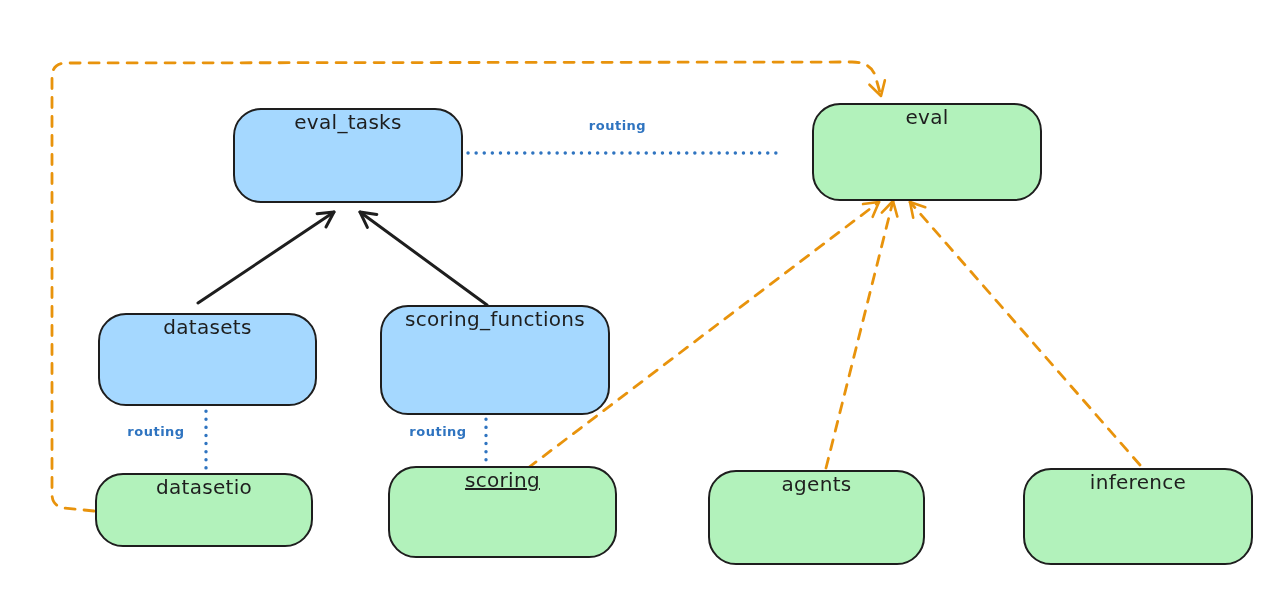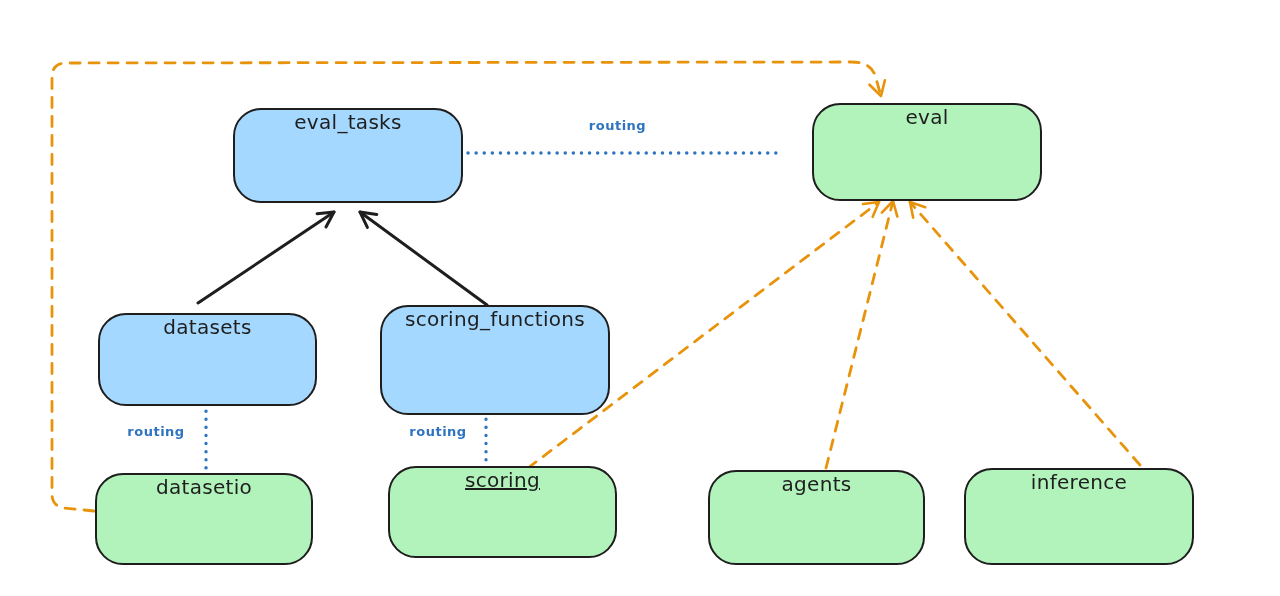--- a/index.html
+++ b/index.html
@@ -92,33 +92,33 @@
   </div>
 
   <div class="node blue" style="left:98px; top:305px; width:219px; height:93px;margin-top:8px;">
     <span>datasets</span>
   </div>
 
   <div class="node blue" style="left:380px; top:305px; width:230px; height:110px;">
     <span>scoring_functions</span>
   </div>
 
-  <div class="node green" style="left:95px; top:473px; width:218px; height:92px;">
+  <div class="node green" style="left:95px; top:473px; width:218px; height:74px;">
     <span>datasetio</span>
   </div>
 
   <div class="node green" style="left:388px; top:466px; width:229px; height:92px;text-decoration:underline;">
     <span>scoring</span>
   </div>
 
   <div class="node green" style="left:708px; top:470px; width:217px; height:95px;">
     <span>agents</span>
   </div>
 
-  <div class="node green" style="left:964px; top:468px; width:230px; height:97px;">
+  <div class="node green" style="left:1023px; top:468px; width:230px; height:97px;">
     <span>inference</span>
   </div>
 
   <div class="edge-label" style="left:560px; top:118px; width:115px;">routing</div>
   <div class="edge-label" style="left:110px; top:424px; width:92px;">routing</div>
   <div class="edge-label" style="left:392px; top:424px; width:92px;">routing</div>
 
 </div>
 
 </body></html>

